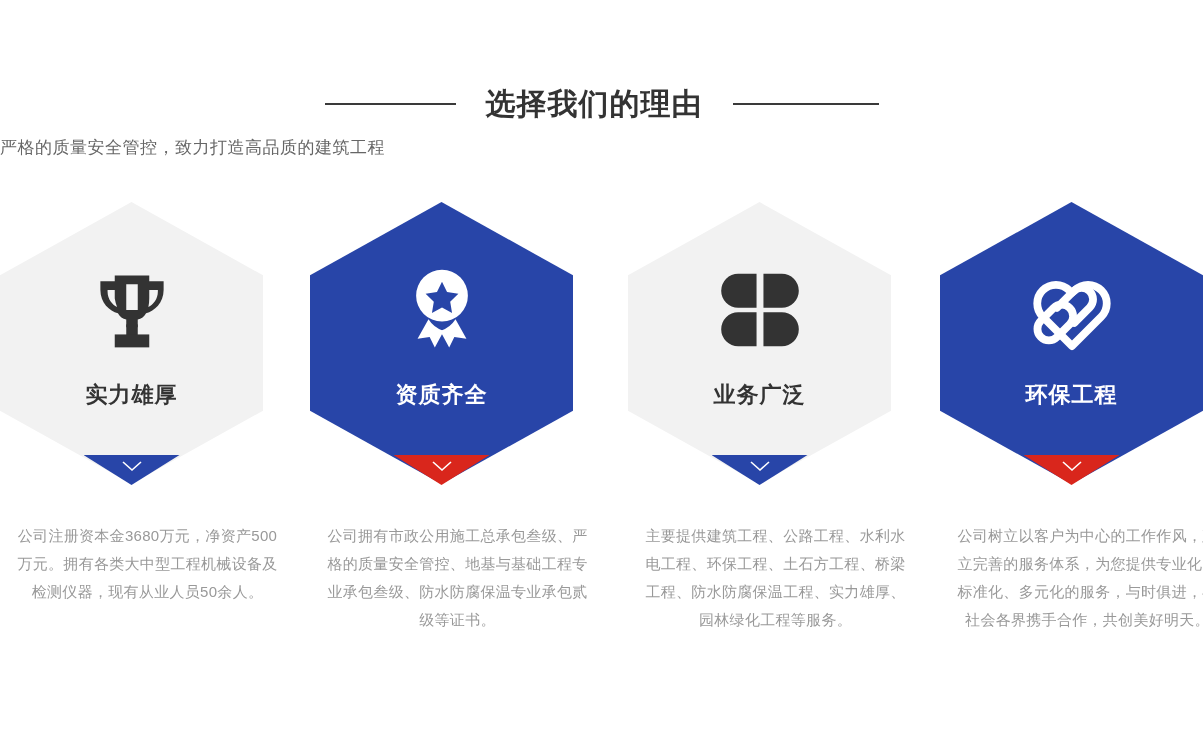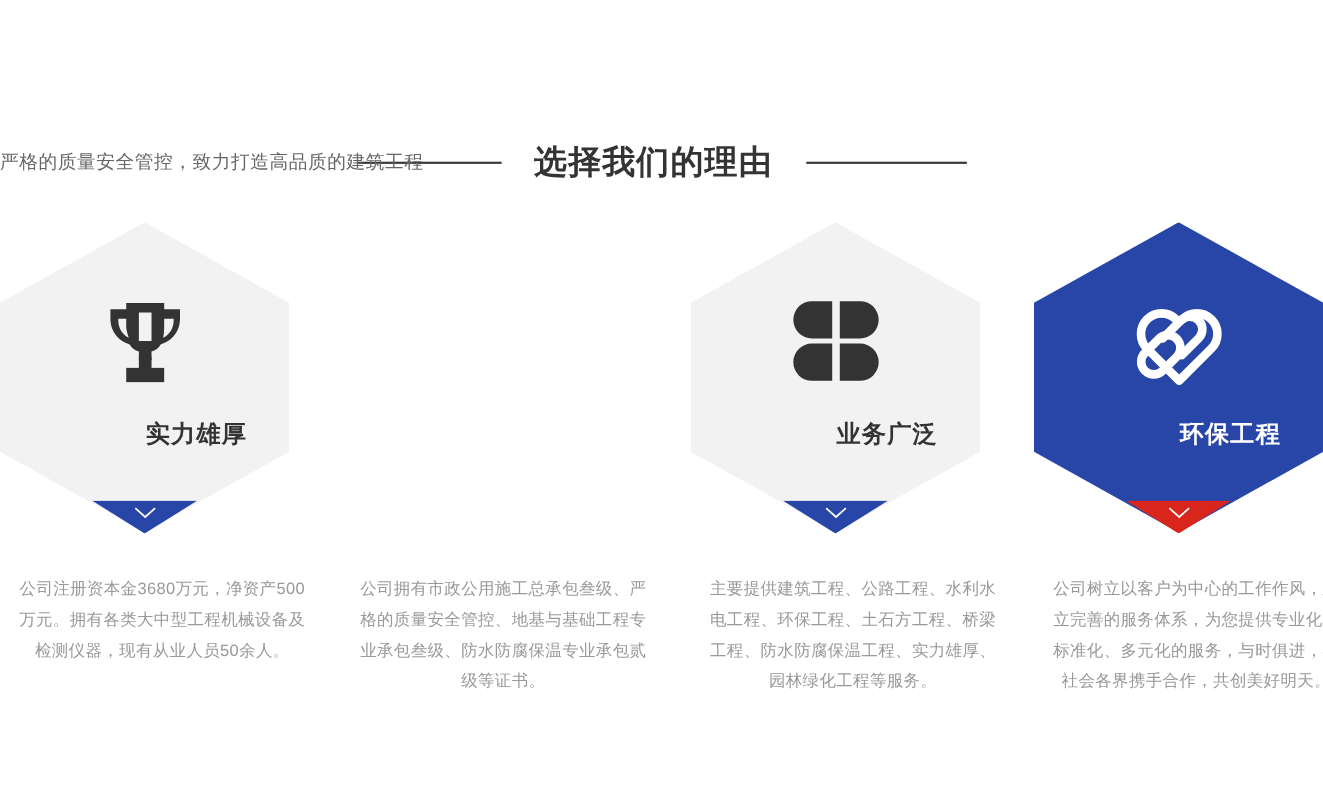--- a/index.html
+++ b/index.html
@@ -25,21 +25,20 @@
   }
   .title-row {
     position: absolute;
     top: 84px;
     left: 0;
     width: 1203px;
     display: flex;
     align-items: center;
     justify-content: center;
     gap: 30px;
-    margin-top: 44px;
   }
   .title-rule {
     width: 131px;
     height: 2px;
     background: #3a3a3a;
   }
   .title-rule.right { width: 146px; }
   .page-title {
     font-size: 30px;
     font-weight: bold;
@@ -138,21 +137,20 @@
   .card-label {
     position: absolute;
     left: 0;
     top: 178px;
     width: 263px;
     text-align: center;
     font-size: 22px;
     font-weight: bold;
     letter-spacing: 1px;
     line-height: 30px;
-    margin-left: 47px;
   }
   .card-label.dark  { color: #333333; }
   .card-label.white { color: #ffffff; }
 
   .card-desc {
     position: absolute;
     left: 0;
     top: 320px;
     width: 263px;
     text-align: center;
@@ -192,20 +190,37 @@
       <div class="tab-chevron">
         <svg width="22" height="12" viewBox="0 0 22 12" fill="none" stroke="#ffffff" stroke-width="1.6" aria-hidden="true">
           <polyline points="2,2 11,10 20,2"></polyline>
         </svg>
       </div>
     </div>
     <div class="card-desc">公司注册资本金3680万元，净资产500万元。拥有各类大中型工程机械设备及检测仪器，现有从业人员50余人。</div>
   </div>
 
   <div class="card c1">
+    <div class="hex-wrap">
+      <div class="hex blue"></div>
+      <div class="card-icon">
+        <svg width="92" height="92" viewBox="0 0 64 64" fill="#ffffff" aria-hidden="true">
+          <path d="M22.6 38.5 15 52l8.4-1.3L27 58l6.2-11.4a19 19 0 0 1-10.6-8.1z"></path>
+          <path d="M41.4 38.5 49 52l-8.4-1.3L37 58l-6.2-11.4a19 19 0 0 0 10.6-8.1z"></path>
+          <path d="M32 4a18 18 0 1 0 0 36 18 18 0 0 0 0-36zm0 8.4 3.5 7.1 7.9 1.2-5.7 5.5 1.3 7.8-7-3.7-7 3.7 1.3-7.8-5.7-5.5 7.9-1.2L32 12.4z"></path>
+        </svg>
+      </div>
+      <div class="card-label white">资质齐全</div>
+      <div class="tab red"></div>
+      <div class="tab-chevron">
+        <svg width="22" height="12" viewBox="0 0 22 12" fill="none" stroke="#ffffff" stroke-width="1.6" aria-hidden="true">
+          <polyline points="2,2 11,10 20,2"></polyline>
+        </svg>
+      </div>
+    </div>
     <div class="card-desc">公司拥有市政公用施工总承包叁级、严格的质量安全管控、地基与基础工程专业承包叁级、防水防腐保温专业承包贰级等证书。</div>
   </div>
 
   <div class="card c2">
     <div class="hex-wrap">
       <div class="hex light"></div>
       <div class="card-icon">
         <svg width="92" height="92" viewBox="0 0 64 64" fill="#333333" aria-hidden="true">
           <path d="M29.6 30.4H16.8A11.8 11.8 0 0 1 5 18.6 11.8 11.8 0 0 1 16.8 6.8h12.8v23.6z"></path>
           <path d="M34.4 30.4h12.8A11.8 11.8 0 0 0 59 18.6 11.8 11.8 0 0 0 47.2 6.8H34.4v23.6z"></path>

